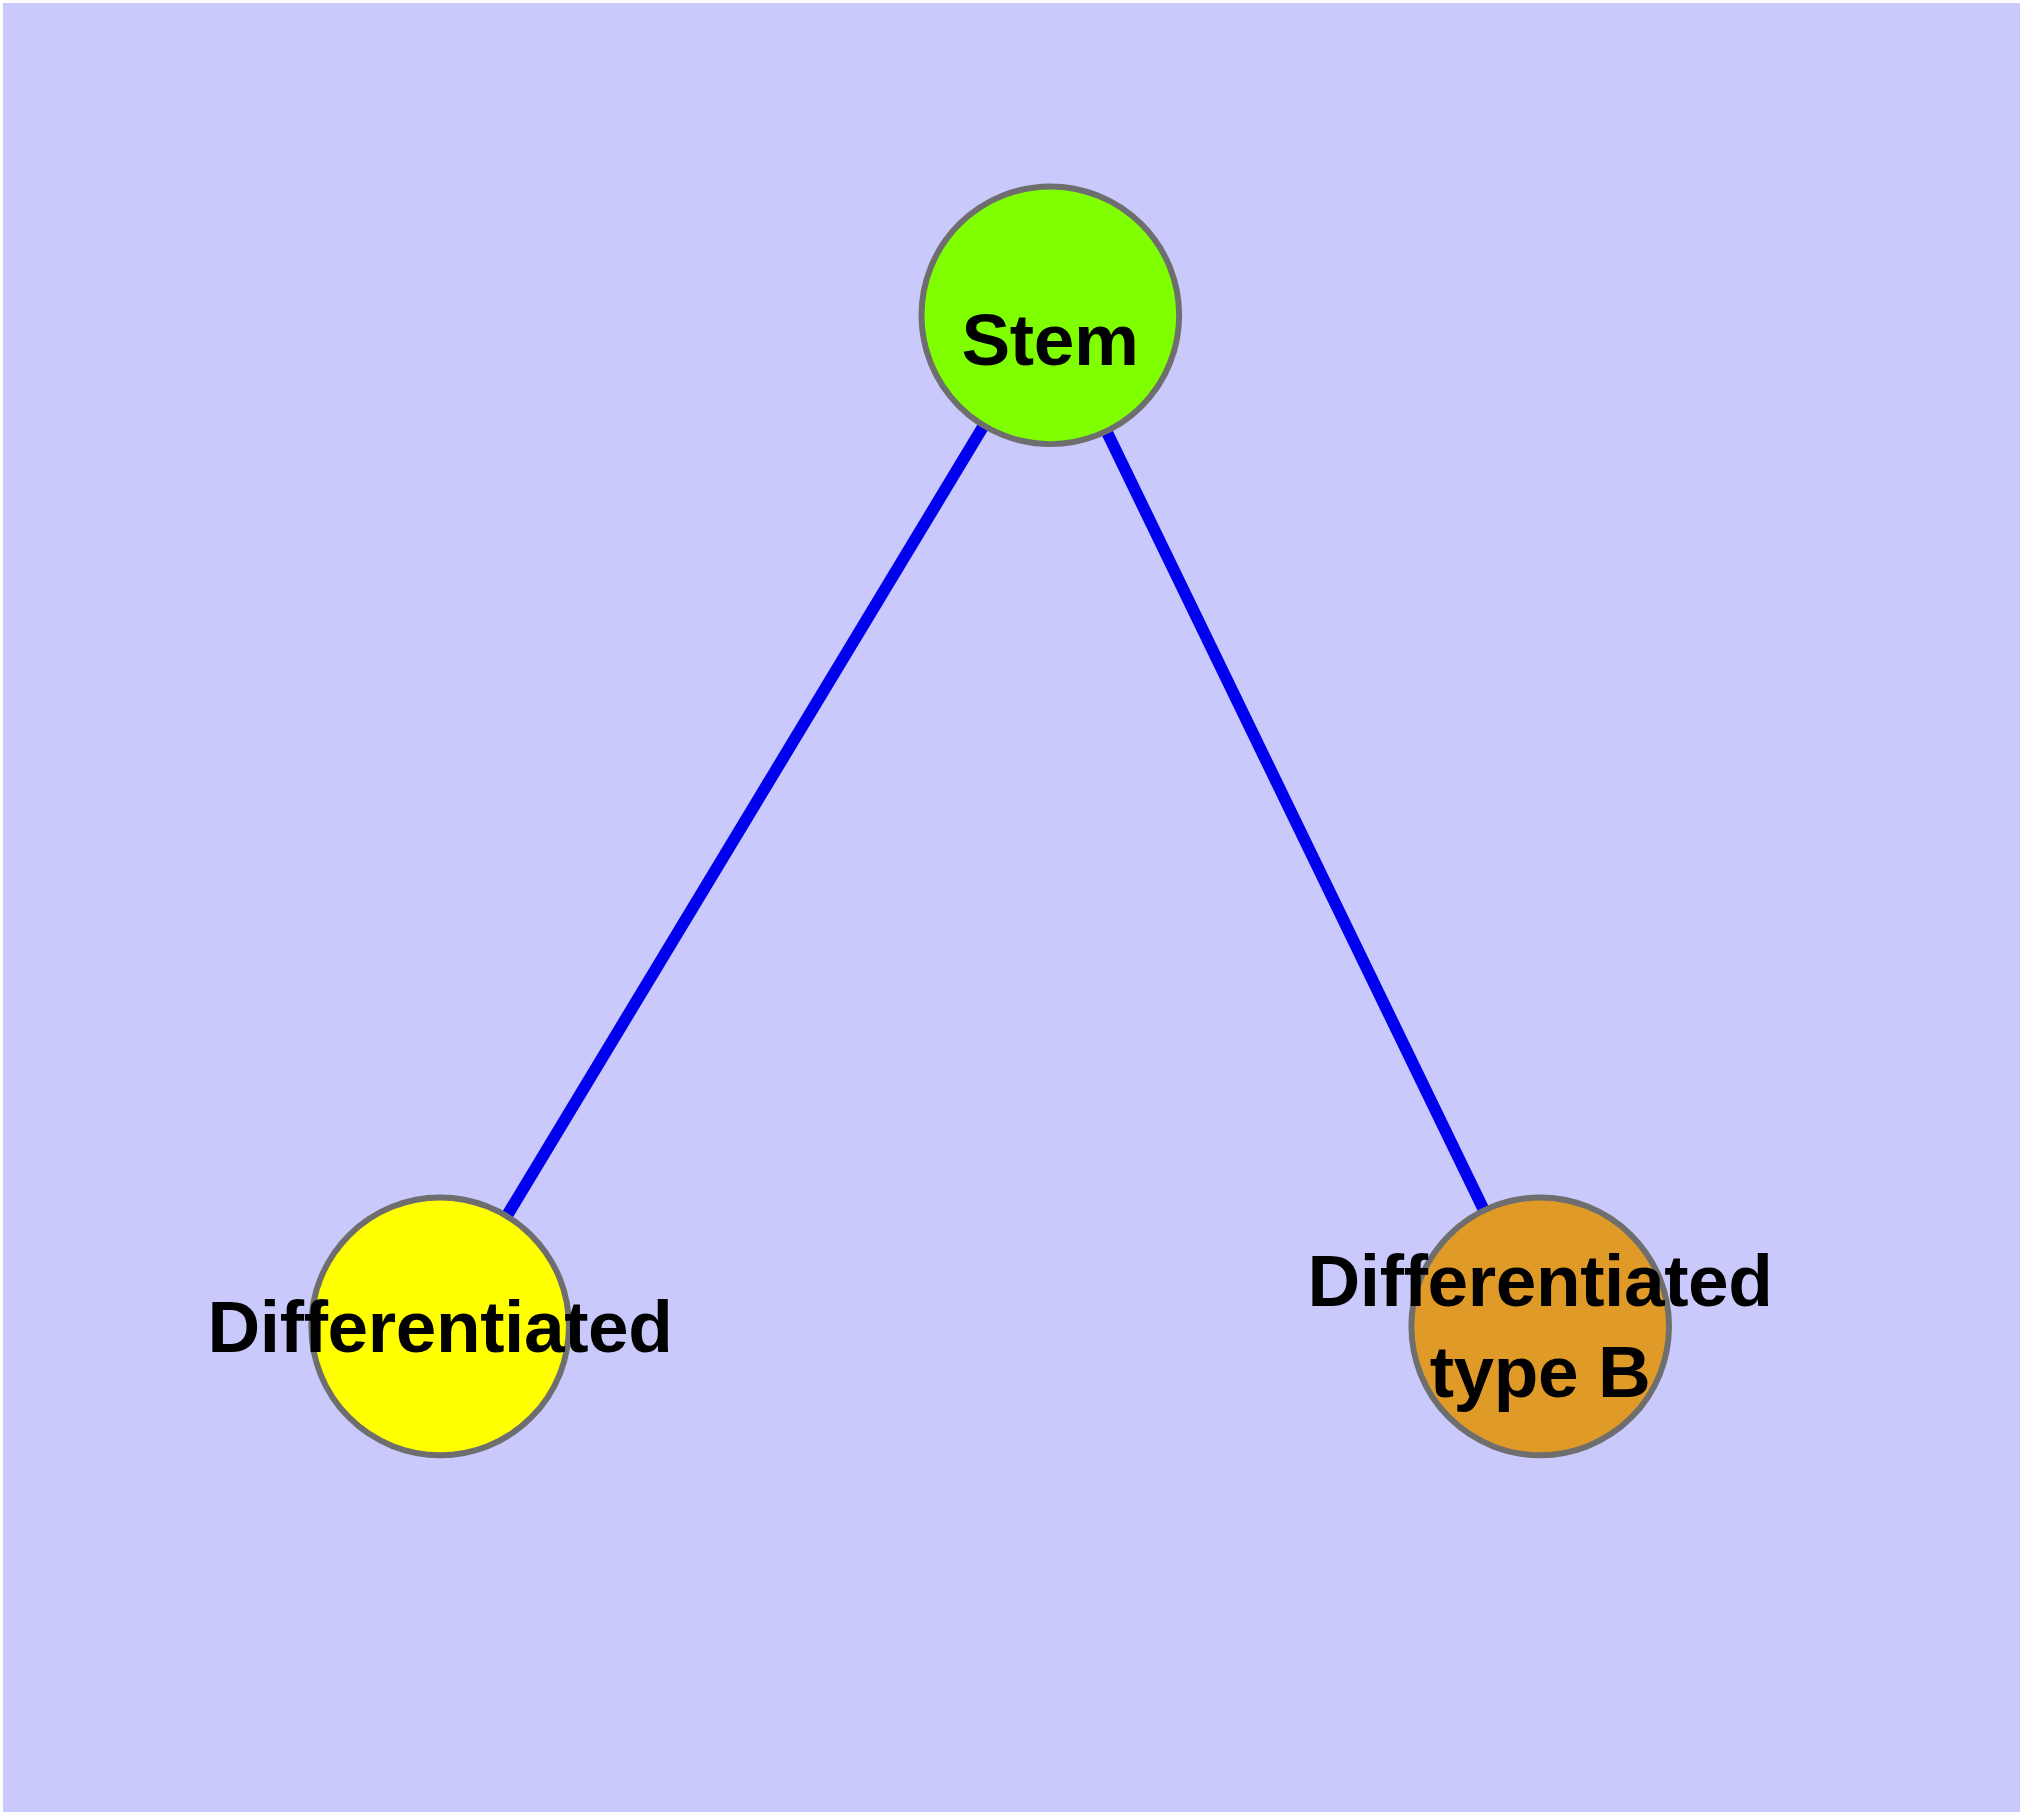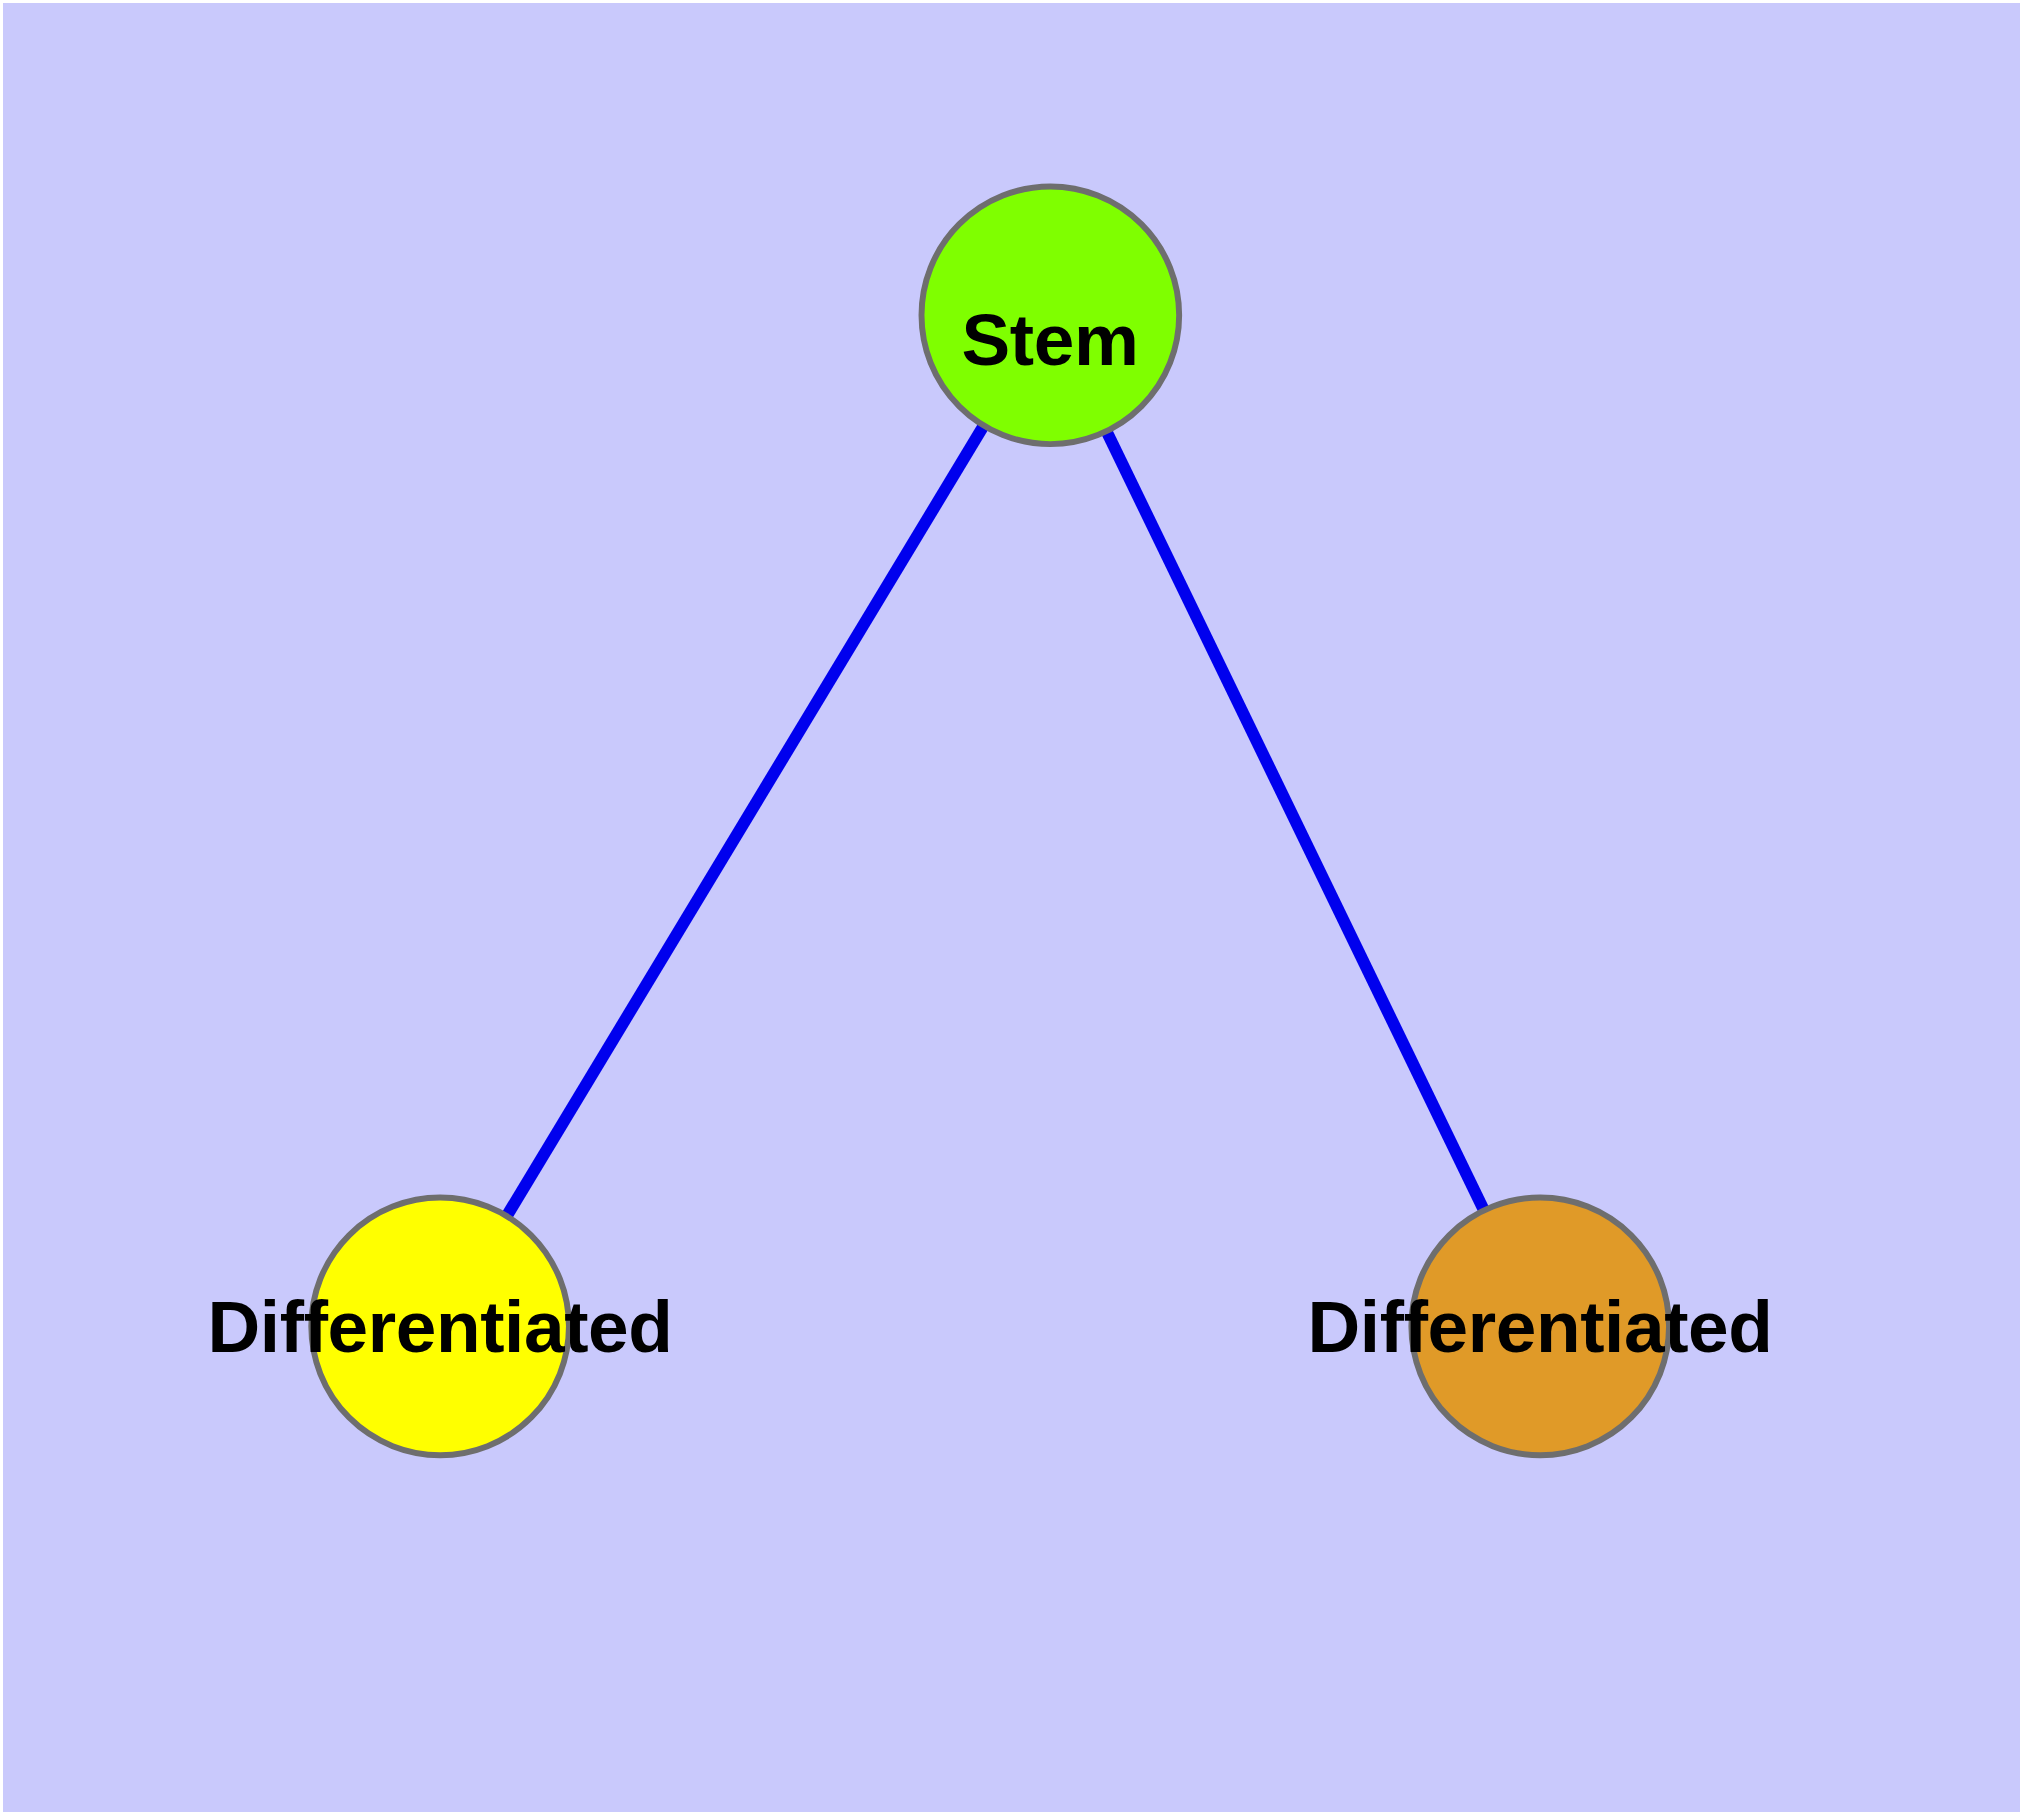--- a/index.html
+++ b/index.html
@@ -76,16 +76,17 @@
 
   <div id="labels-layer">
       <div class="node-label" style="left: 1050px; top: 315px; font-size: 73px; color: rgb(0, 0, 0); margin-top: 24px;">
         <span>Stem</span>
       </div>
       <div class="node-label" style="left: 440px; top: 1326px; font-size: 73px; color: rgb(0, 0, 0);">
         <span>Differentiated</span>
       </div>
       <div class="node-label" style="left: 1540px; top: 1326px; font-size: 73px; color: rgb(0, 0, 0);">
         <span>Differentiated</span>
+        <span>type B</span>
       </div>
     </div>
 </div>
 
 
 </body></html>

